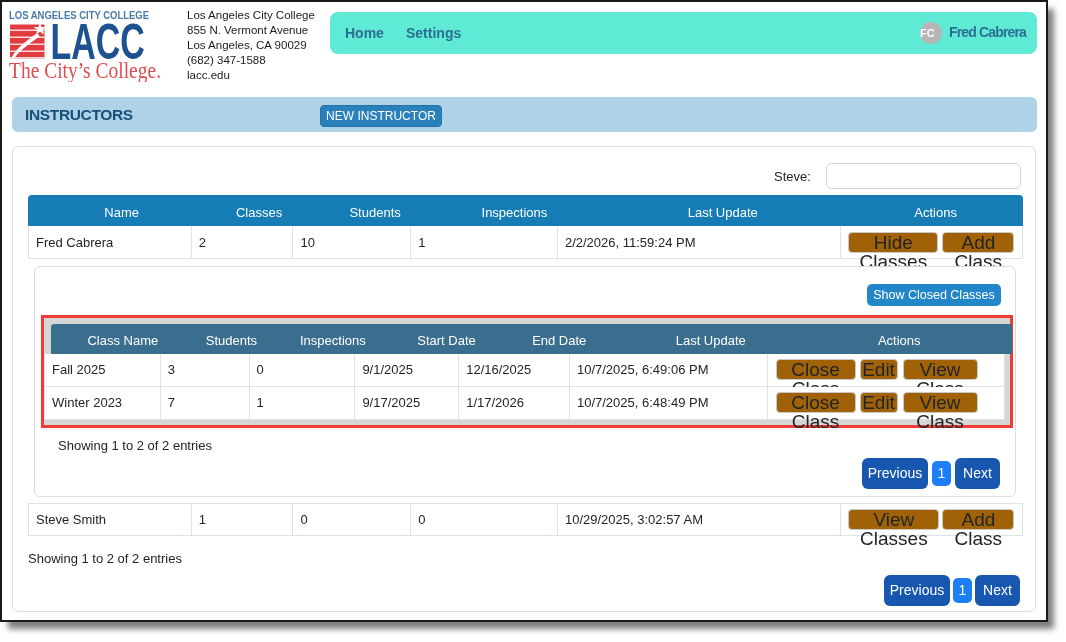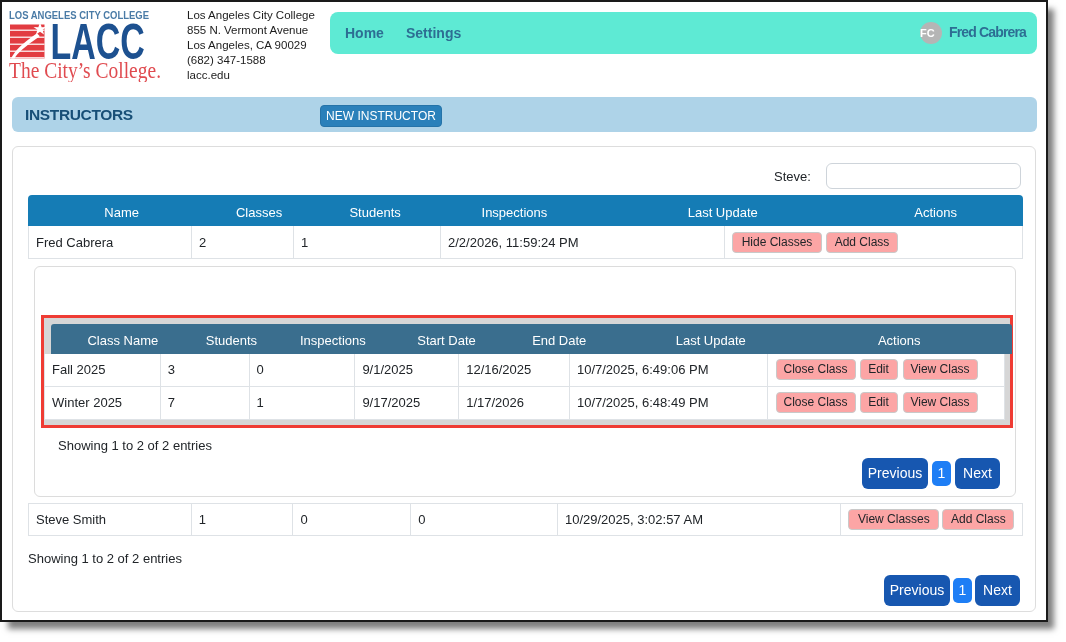--- a/index.html
+++ b/index.html
@@ -32,21 +32,21 @@
   .thead > div { display:flex; align-items:center; justify-content:center;margin-left:24px; }
   #othead { left:28px; top:195px; width:995px; height:31px; background:#157cb5; border-radius:4px 4px 0 0; }
 
   .trow { display:flex; background:#fff; font-size:13px; color:#212529; border-bottom:1px solid #dee2e6; border-left:1px solid #dee2e6; border-right:1px solid #dee2e6; }
   .trow > div { border-right:1px solid #dee2e6; display:flex; align-items:center; padding-left:7px; }
   .trow > div:last-child { border-right:none; }
 
   #row-fred { left:28px; top:226px; width:995px; height:33px; }
   #row-steve { left:28px; top:503px; width:995px; height:33px; border-top:1px solid #dee2e6; }
 
-  .btn { display:inline-block; background:#fca5a5; border:1px solid #c9c9c9; border-radius:4px; font-size:12px; color:#212529; text-align:center; height:21px; line-height:19px; }
+  .btn { display:inline-block; background:#a16207; border:1px solid #c9c9c9; border-radius:4px; font-size:19px; color:#212529; text-align:center; height:21px; line-height:19px; }
 
   
   #panel { left:34px; top:266px; width:982px; height:231px; border:1px solid #dcdcdc; border-radius:6px; background:#fff; }
   #showclosed { position:absolute; left:832px; top:17px; width:134px; height:22px; background:#2287c8; border-radius:5px; color:#fff; font-size:12.5px; text-align:center; line-height:22px; }
   #redbox { position:absolute; left:6px; top:48px; width:972px; height:113px; border:3px solid #ef3c34; background:#d6d6d6;padding-left:19px; }
   #ithead { position:absolute; left:7px; top:5.5px; width:961px; height:30px; background:#3a6e8e; border-radius:3px 3px 0 0; }
   .irow { position:absolute; left:0; width:961px; height:33px; }
   #showing-inner { position:absolute; left:23px; top:171px; font-size:13px; color:#212529; }
 
   .pgbtn { position:absolute; background:#1757b0; border-radius:6px; color:#fff; font-size:14px; text-align:center; height:31px; line-height:31px; }
@@ -109,29 +109,31 @@
     <div style="width:147px;">Inspections</div>
     <div style="width:284px;">Last Update</div>
     <div style="width:181px;">
         <span style="position:relative;left:-10px;">Actions</span>
       </div>
   </div>
 
   <div id="row-fred" class="abs trow">
     <div style="width:163px;">Fred Cabrera</div>
     <div style="width:102px;">2</div>
+    <div style="width:118px;">10</div>
     <div style="width:147px;">1</div>
     <div style="width:284px;">2/2/2026, 11:59:24 PM</div>
     <div style="width:181px; padding:0;">
       <span class="btn" style="width:90px; margin-left:7px;">Hide Classes</span>
       <span class="btn" style="width:72px; margin-left:4px;">Add Class</span>
     </div>
   </div>
 
   <div id="panel" class="abs">
+    <div id="showclosed">Show Closed Classes</div>
     <div id="redbox">
       <div id="ithead" class="thead">
         <div style="width:116px;">Class Name</div>
         <div style="width:89px;">Students</div>
         <div style="width:106px;">
             <span style="position:relative;left:-3px;">Inspections</span>
           </div>
         <div style="width:104px;">Start Date</div>
         <div style="width:111px;">End Date</div>
         <div style="width:198px;">Last Update</div>
@@ -146,21 +148,21 @@
         <div style="width:104px;">9/1/2025</div>
         <div style="width:111px;">12/16/2025</div>
         <div style="width:198px;">10/7/2025, 6:49:06 PM</div>
         <div style="width:237px; padding:0;">
           <span class="btn" style="width:80px; margin-left:8px;">Close Class</span>
           <span class="btn" style="width:38px; margin-left:4px;">Edit</span>
           <span class="btn" style="width:75px; margin-left:5px;">View Class</span>
         </div>
       </div>
       <div class="irow trow" style="top:68.5px;">
-        <div style="width:116px;">Winter 2025</div>
+        <div style="width:116px;">Winter 2023</div>
         <div style="width:89px;">7</div>
         <div style="width:106px;">1</div>
         <div style="width:104px;">9/17/2025</div>
         <div style="width:111px;">1/17/2026</div>
         <div style="width:198px;">10/7/2025, 6:48:49 PM</div>
         <div style="width:237px; padding:0;">
           <span class="btn" style="width:80px; margin-left:8px;">Close Class</span>
           <span class="btn" style="width:38px; margin-left:4px;">Edit</span>
           <span class="btn" style="width:75px; margin-left:5px;">View Class</span>
         </div>

